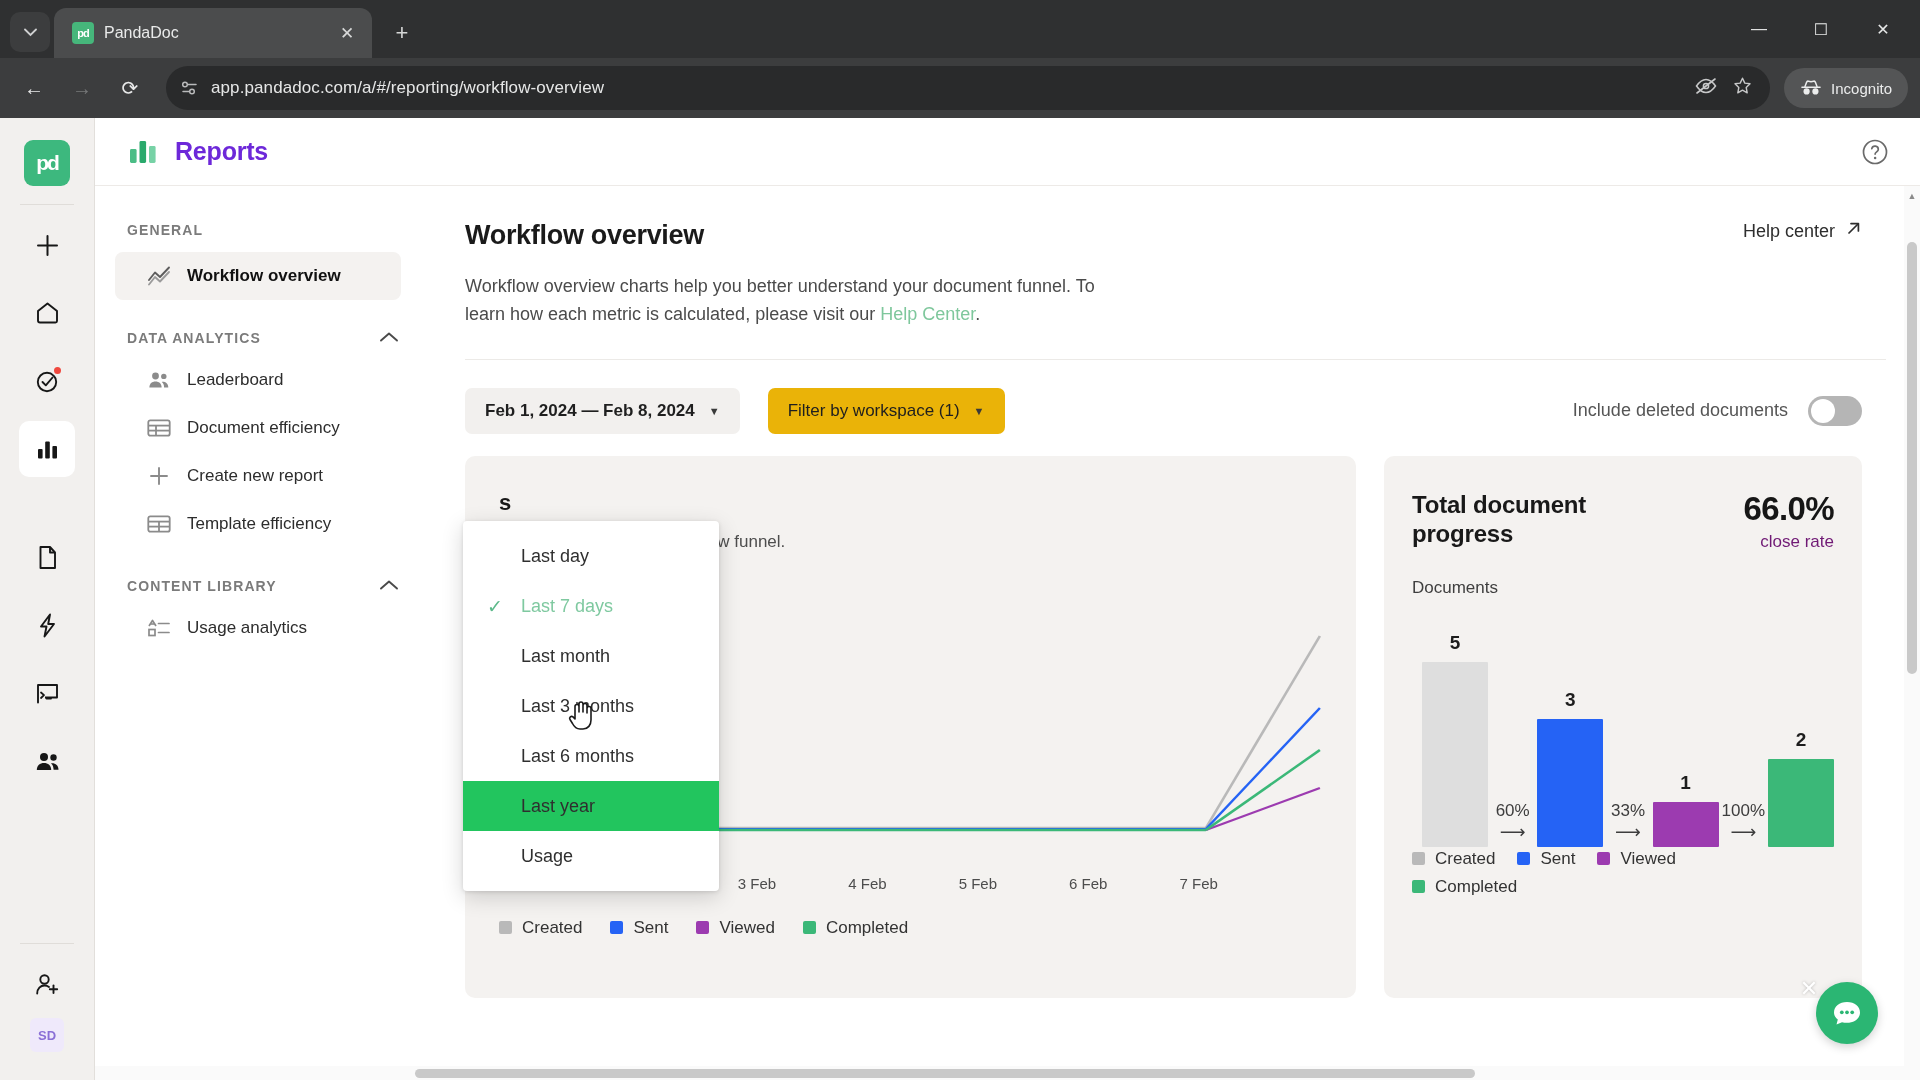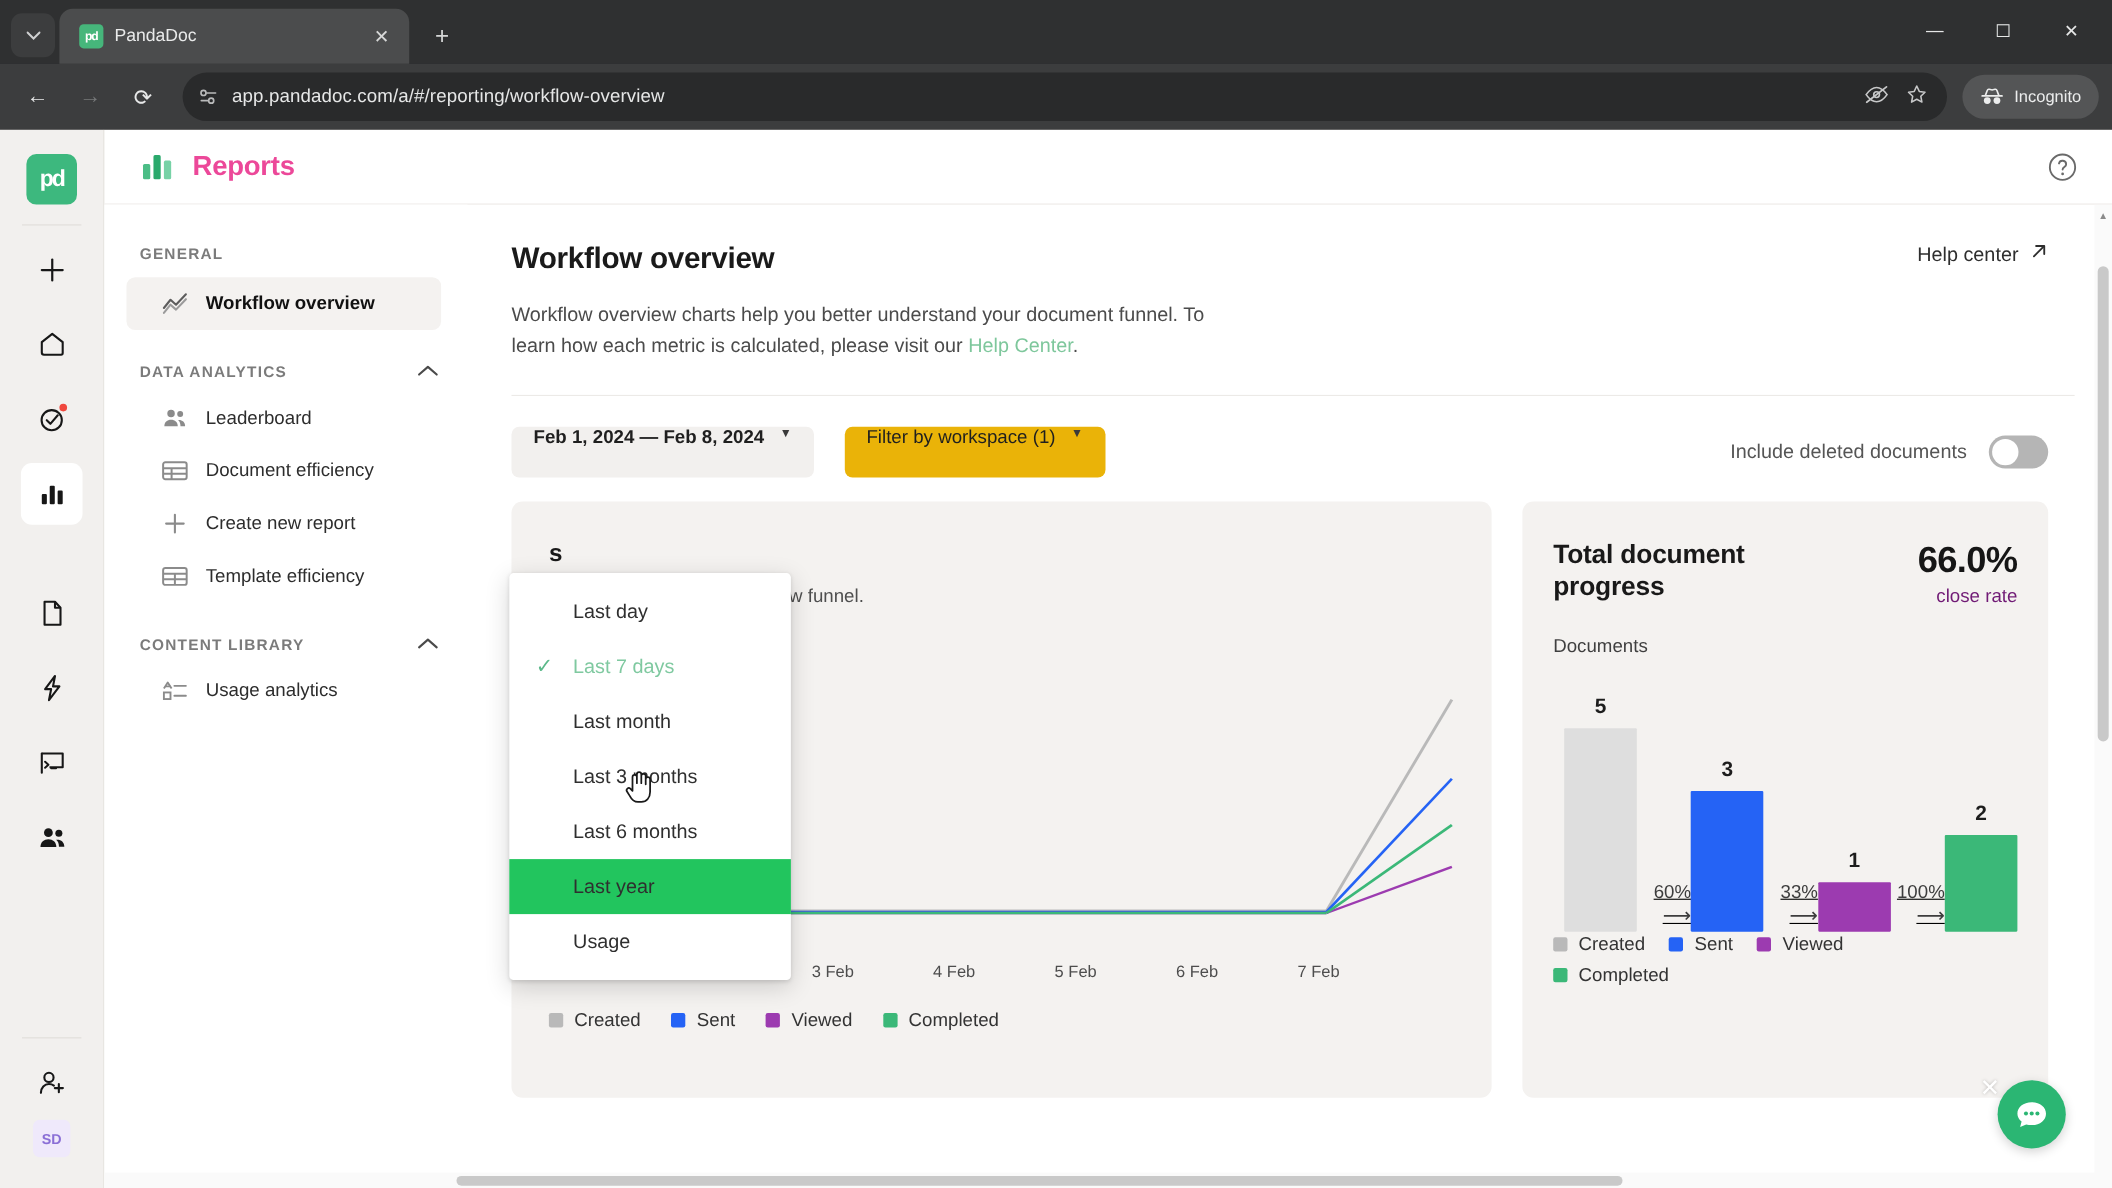--- a/index.html
+++ b/index.html
@@ -96,21 +96,21 @@
   }
 
   
   .surface { flex: 1; background: #ffffff; display: flex; flex-direction: column; min-width: 0; position: relative; }
 
   .app-header {
     height: 68px; display: flex; align-items: center; padding: 0 28px 0 34px;
     border-bottom: 1px solid #edeae7; flex-shrink: 0;
   }
   .app-header-icon { display:flex; align-items:center; margin-right: 16px; }
-  .app-header-title { font-size: 25px; font-weight: 700; color: #ec4899; letter-spacing:-.2px; }
+  .app-header-title { font-size: 25px; font-weight: 700; color: #6d28d9; letter-spacing:-.2px; }
   .header-spacer { flex: 1; }
   .help-circle { width: 34px; height: 34px; color: #6a6a6a; display:flex; align-items:center; justify-content:center; }
 
   .body-row { flex: 1; display: flex; min-height: 0; }
 
   
   .leftnav { width: 330px; padding: 36px 0 0 0; flex-shrink: 0; background:#fff; }
   .nav-group-label {
     font-size: 14px; font-weight: 700; letter-spacing: 1.1px; color: #7b7b7b;
     padding: 0 0 0 32px; display:flex; align-items:center; text-transform: uppercase;
@@ -140,21 +140,21 @@
   }
   .page-desc {
     margin-top: 22px; font-size: 18px; line-height: 1.55; color: #4b4b4b; max-width: 660px;
   }
   .page-desc a { color: #7ec79c; text-decoration: none; }
 
   .divider { height: 1px; background: #eceae7; margin: 30px 0 0 0; }
 
   .filter-row { display: flex; align-items: center; margin-top: 28px; padding-right: 24px; }
   .chip {
-    height: 46px; border-radius: 7px; background: #f2f0ee; display:flex; align-items:flex-start;
+    height: 46px; border-radius: 7px; background: #f2f0ee; display:flex; align-items:center;
     padding: 0 20px; gap: 14px; font-size: 17px; font-weight: 700; color: #1f1f1f;
   }
   .chip.ws { background: #eab308; font-weight: 400; margin-left: 28px; }
   .chip .caret { font-size: 11px; color: #3a3a3a; }
   .toggle-wrap { margin-left: auto; display:flex; align-items:center; gap: 20px; }
   .toggle-label { font-size: 18px; color: #555; }
   .toggle {
     width: 54px; height: 30px; border-radius: 15px; background: #b5b5b5;
     position: relative; flex-shrink: 0;
   }
@@ -192,21 +192,21 @@
   .kpi-value { font-size: 33px; font-weight: 700; color: #161616; letter-spacing: -.6px; }
   .kpi-label { font-size: 17px; color: #701a75; margin-top: 4px; }
   .right-axis-label { margin-top: 26px; font-size: 17px; color: #3f3f3f; }
 
   .barchart { position: relative; height: 275px; margin-top: 10px; }
   .bars { position: absolute; left: 10px; right: 0; bottom: 36px; top: 0;
           display: flex; align-items: flex-end; }
   .bar-col { width: 66px; display: flex; flex-direction: column; align-items: center; }
   .bar-val { font-size: 19px; font-weight: 700; color: #1d1d1d; margin-bottom: 8px; }
   .bar { width: 66px; border-radius: 1px; }
-  .conv { width: 62px; text-align: right; padding-bottom: 6px; align-self: flex-end; text-decoration: underline; }
+  .conv { width: 62px; text-align: center; padding-bottom: 6px; align-self: flex-end; }
   .conv-pct { font-size: 17px; color: #3d3d3d; }
   .conv-arrow { font-size: 18px; color: #3d3d3d; line-height: 1; margin-top: 2px; }
   .right-legend { position: absolute; left: 0; bottom: -14px; display:flex; flex-wrap: wrap;
                   gap: 8px 22px; max-width: 330px; }
 
   
   .dropdown {
     position: absolute; width: 256px; background: #ffffff; border-radius: 4px;
     box-shadow: 0 6px 22px rgba(0,0,0,.16), 0 1px 4px rgba(0,0,0,.12);
     padding: 10px 0; z-index: 50;

